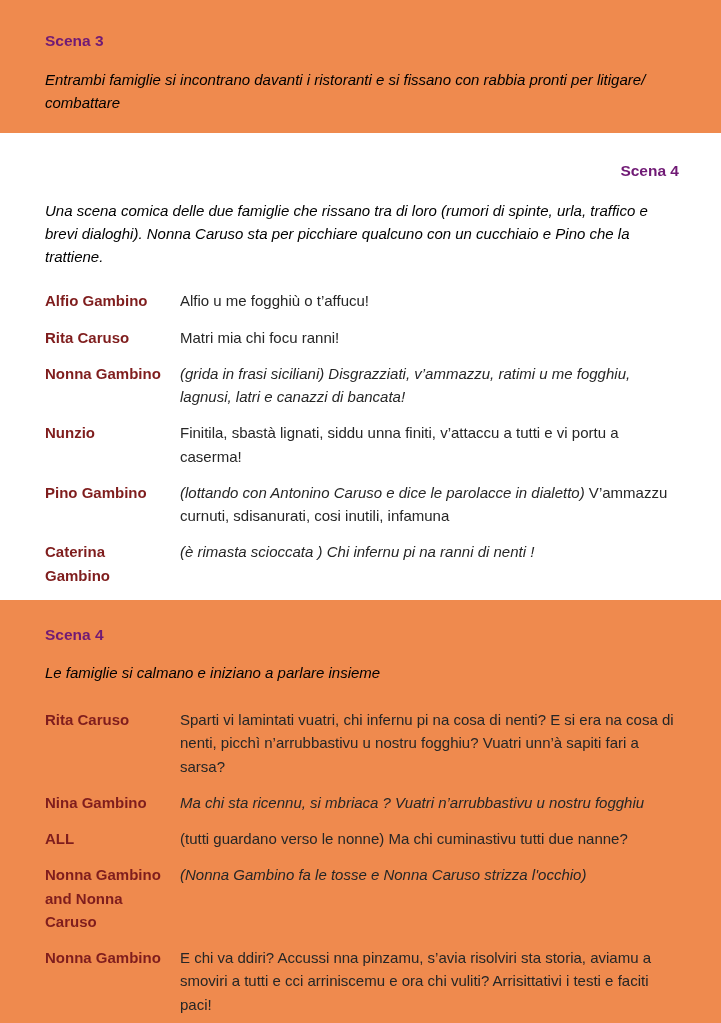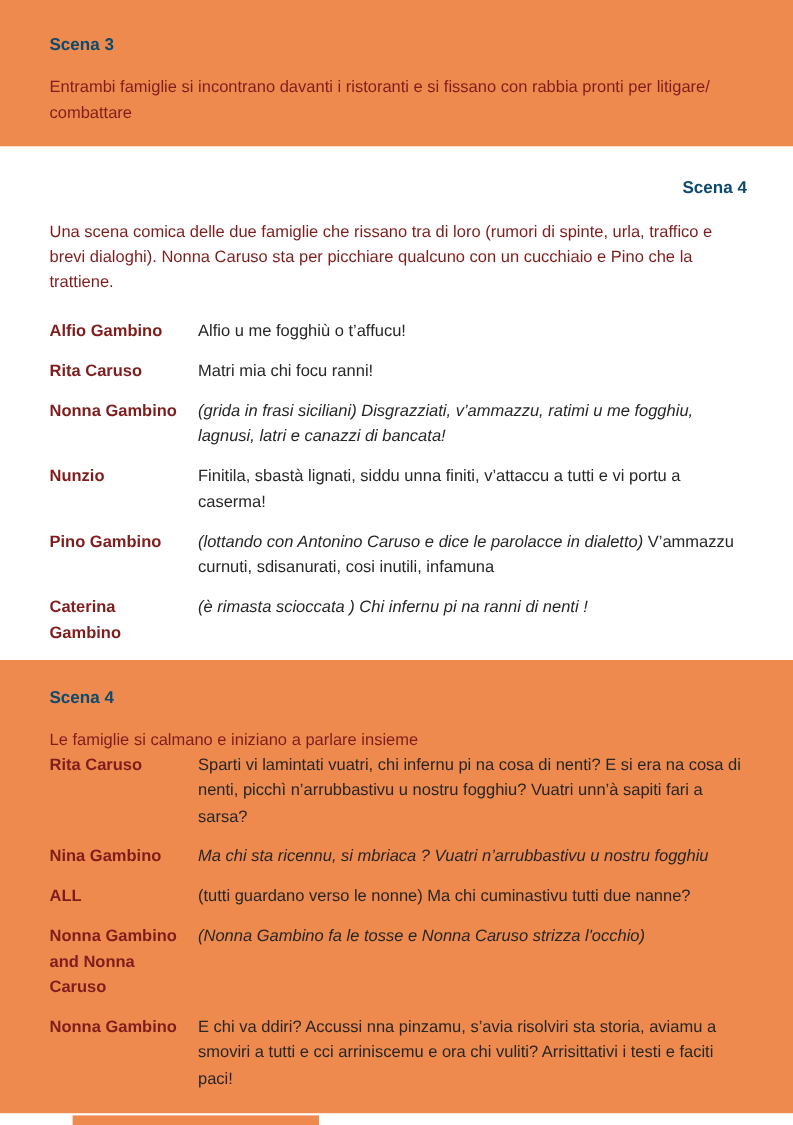--- a/index.html
+++ b/index.html
@@ -12,36 +12,37 @@
     color: #242424;
     font-size: 15px;
     line-height: 1.55;
     overflow: hidden;
   }
   .band { background: #EF8A4E; }
   .section { padding: 0 42px 0 45px; }
   .sec-title {
     font-weight: 700;
     font-size: 15.5px;
-    color: #0c4a6e;
+    color: #701a75;
   }
   .intro {
-    color: #7f1d1d;
+    font-style: italic;
+    color: #000000;
   }
   
   #scena3 { padding-top: 29px; padding-bottom: 18px; }
   #scena3 .sec-title { margin-bottom: 15px; }
   
   #scena4 { padding-top: 26px; }
   #scena4 .sec-title { margin-bottom: 16px; text-align: right; }
   #scena4 .intro { margin-bottom: 21px; }
   
   #scena5 { margin-top: 11px; padding-top: 23px; padding-bottom: 20px; }
   #scena5 .sec-title { margin-bottom: 14px; }
-  #scena5 .intro { margin-bottom: 0; }
+  #scena5 .intro { margin-bottom: 24px; }
 
   .dialogue { width: 100%; }
   .drow {
     display: flex;
     align-items: flex-start;
     margin-bottom: 13px;
   }
   .dname {
     flex: 0 0 135px;
     font-weight: 700;

